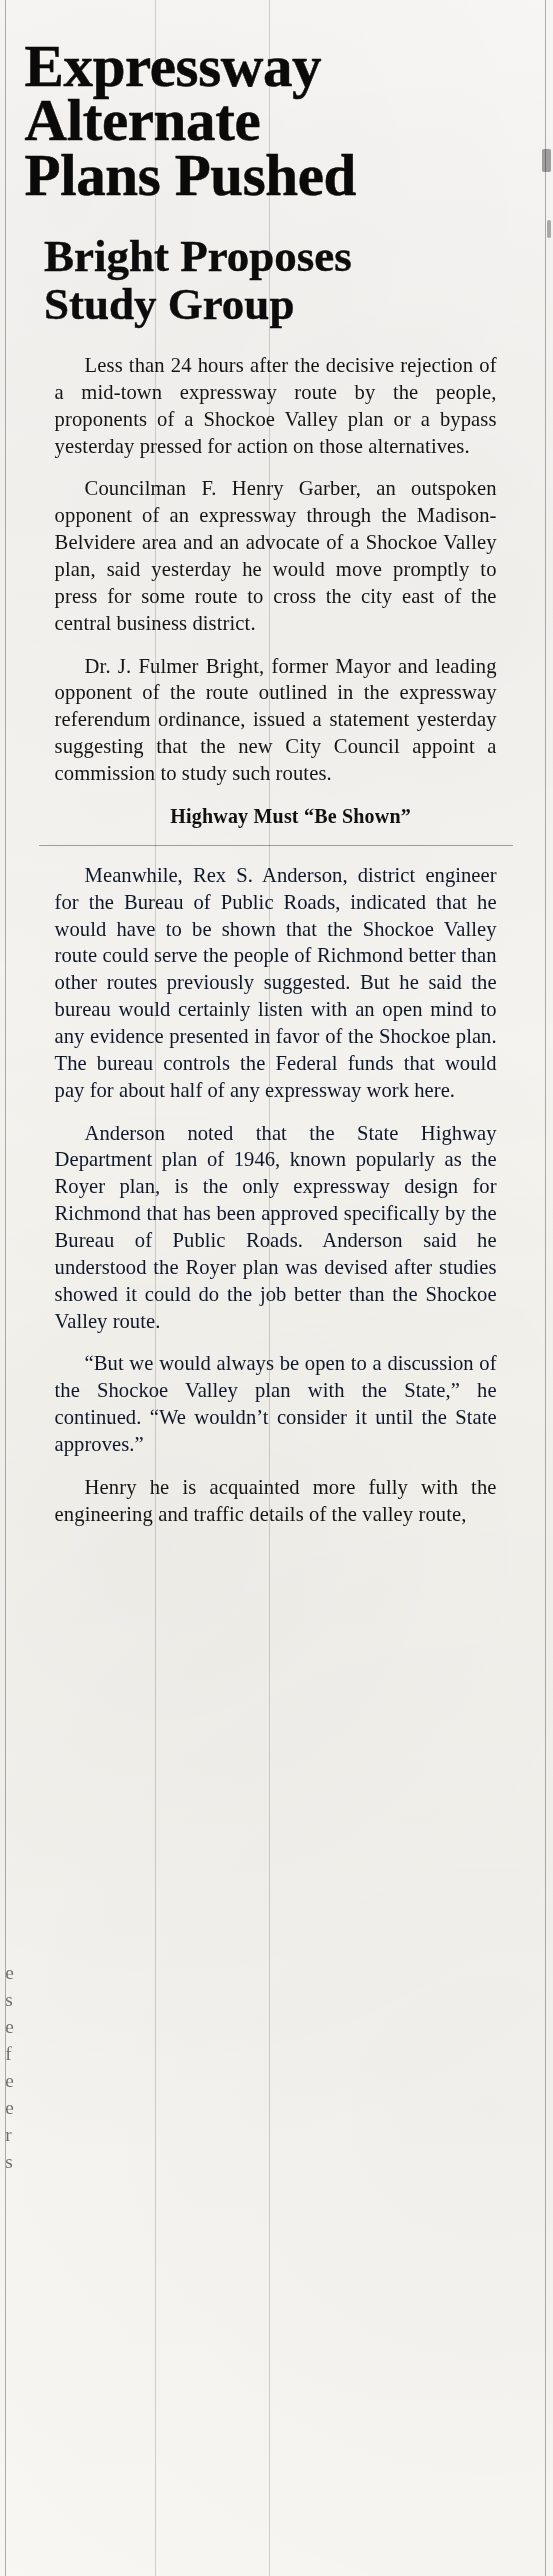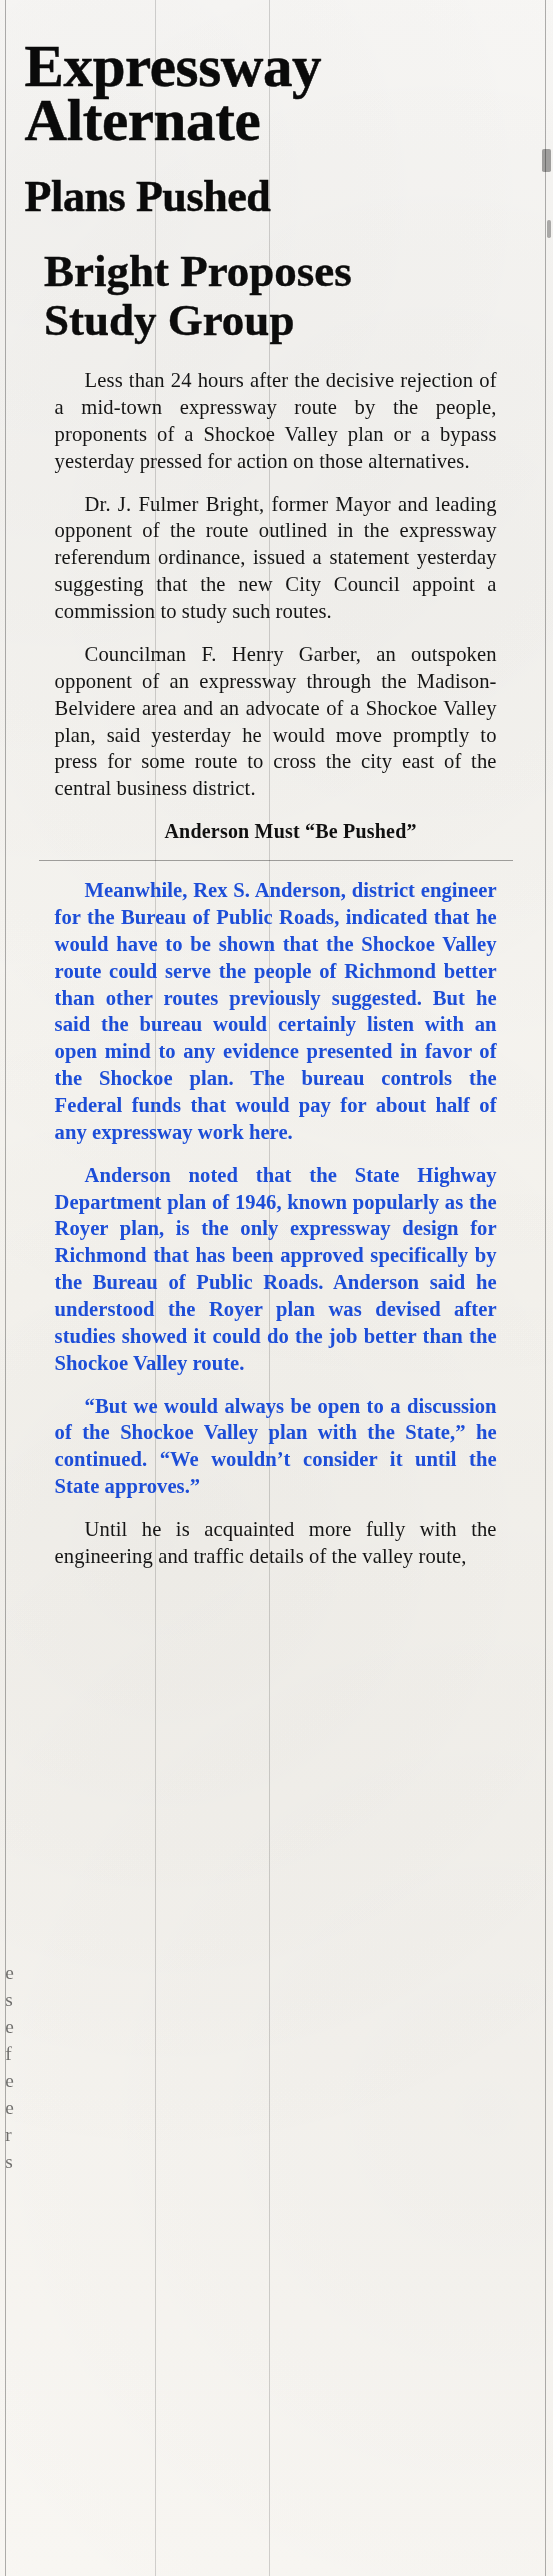--- a/index.html
+++ b/index.html
@@ -55,21 +55,21 @@
     font-weight: 700;
     font-size: 58px;
     line-height: 0.92;
     letter-spacing: -0.4px;
     color: #0a0a0a;
     -webkit-text-stroke: 0.5px #0a0a0a;
   }
   .headline .hl-line { display: block; white-space: nowrap; }
   .hl-1 { font-size: 59px; }
   .hl-2 { font-size: 59px; }
-  .hl-3 { font-size: 44px; margin-top: 29px; }
+  .hl-3 { font-size: 59px; }
 
   .subhead {
     margin: 30px 0 0 19.3px;
     font-family: "Liberation Serif", serif;
     font-weight: 700;
     font-size: 45px;
     line-height: 1.08;
     color: #0c0c0c;
     -webkit-text-stroke: 0.4px #0c0c0c;
   }
@@ -98,22 +98,22 @@
     font-weight: 700;
     font-size: 20px;
     text-align: center;
     text-indent: 0;
     letter-spacing: 0.2px;
     color: #101010;
   }
 
   
   .heavy {
-    font-weight: 700;
-    color: #1d4ed8;
+    font-weight: 400;
+    color: #0f172a;
     letter-spacing: 0.04px;
   }
 
   
   .rule-h {
     height: 0.9px;
     background: rgba(0,0,0,0.35);
     margin: 3.5px 0 3.5px 0;
   }
 
@@ -161,31 +161,31 @@
       <span class="hl-line hl-3">Plans Pushed</span>
     </h1>
 
     <h2 class="subhead">
       <span class="sh-line">Bright Proposes</span>
       <span class="sh-line">Study Group</span>
     </h2>
 
     <div class="body-col">
       <p>Less than 24 hours after the decisive rejection of a mid-town expressway route by the people, proponents of a Shockoe Valley plan or a bypass yesterday pressed for action on those alternatives.</p>
+      <p>Councilman F. Henry Garber, an outspoken opponent of an expressway through the Madison-Belvidere area and an advocate of a Shockoe Valley plan, said yesterday he would move promptly to press for some route to cross the city east of the central business district.</p>
       <p>Dr. J. Fulmer Bright, former Mayor and leading opponent of the route outlined in the expressway referendum ordinance, issued a statement yesterday suggesting that the new City Council appoint a commission to study such routes.</p>
-      <p>Councilman F. Henry Garber, an outspoken opponent of an expressway through the Madison-Belvidere area and an advocate of a Shockoe Valley plan, said yesterday he would move promptly to press for some route to cross the city east of the central business district.</p>
 
-      <p class="crosshead">Anderson Must “Be Pushed”</p>
+      <p class="crosshead">Highway Must “Be Shown”</p>
       <div class="rule-h"></div>
 
       <p class="heavy">Meanwhile, Rex S. Anderson, district engineer for the Bureau of Public Roads, indicated that he would have to be shown that the Shockoe Valley route could serve the people of Richmond better than other routes previously suggested. But he said the bureau would certainly listen with an open mind to any evidence presented in favor of the Shockoe plan. The bureau controls the Federal funds that would pay for about half of any expressway work here.</p>
       <p class="heavy">Anderson noted that the State Highway Department plan of 1946, known popularly as the Royer plan, is the only expressway design for Richmond that has been approved specifically by the Bureau of Public Roads. Anderson said he understood the Royer plan was devised after studies showed it could do the job better than the Shockoe Valley route.</p>
       <p class="heavy">“But we would always be open to a discussion of the Shockoe Valley plan with the State,” he continued. “We wouldn’t consider it until the State approves.”</p>
 
-      <p>Until he is acquainted more fully with the engineering and traffic details of the valley route,</p>
+      <p>Henry he is acquainted more fully with the engineering and traffic details of the valley route,</p>
     </div>
 
   </div>
 
   <div class="margin-frag" style="top:1959px;">
     <span>e</span>
     <span>s</span>
     <span>e</span>
     <span>f</span>
     <span>e</span>

